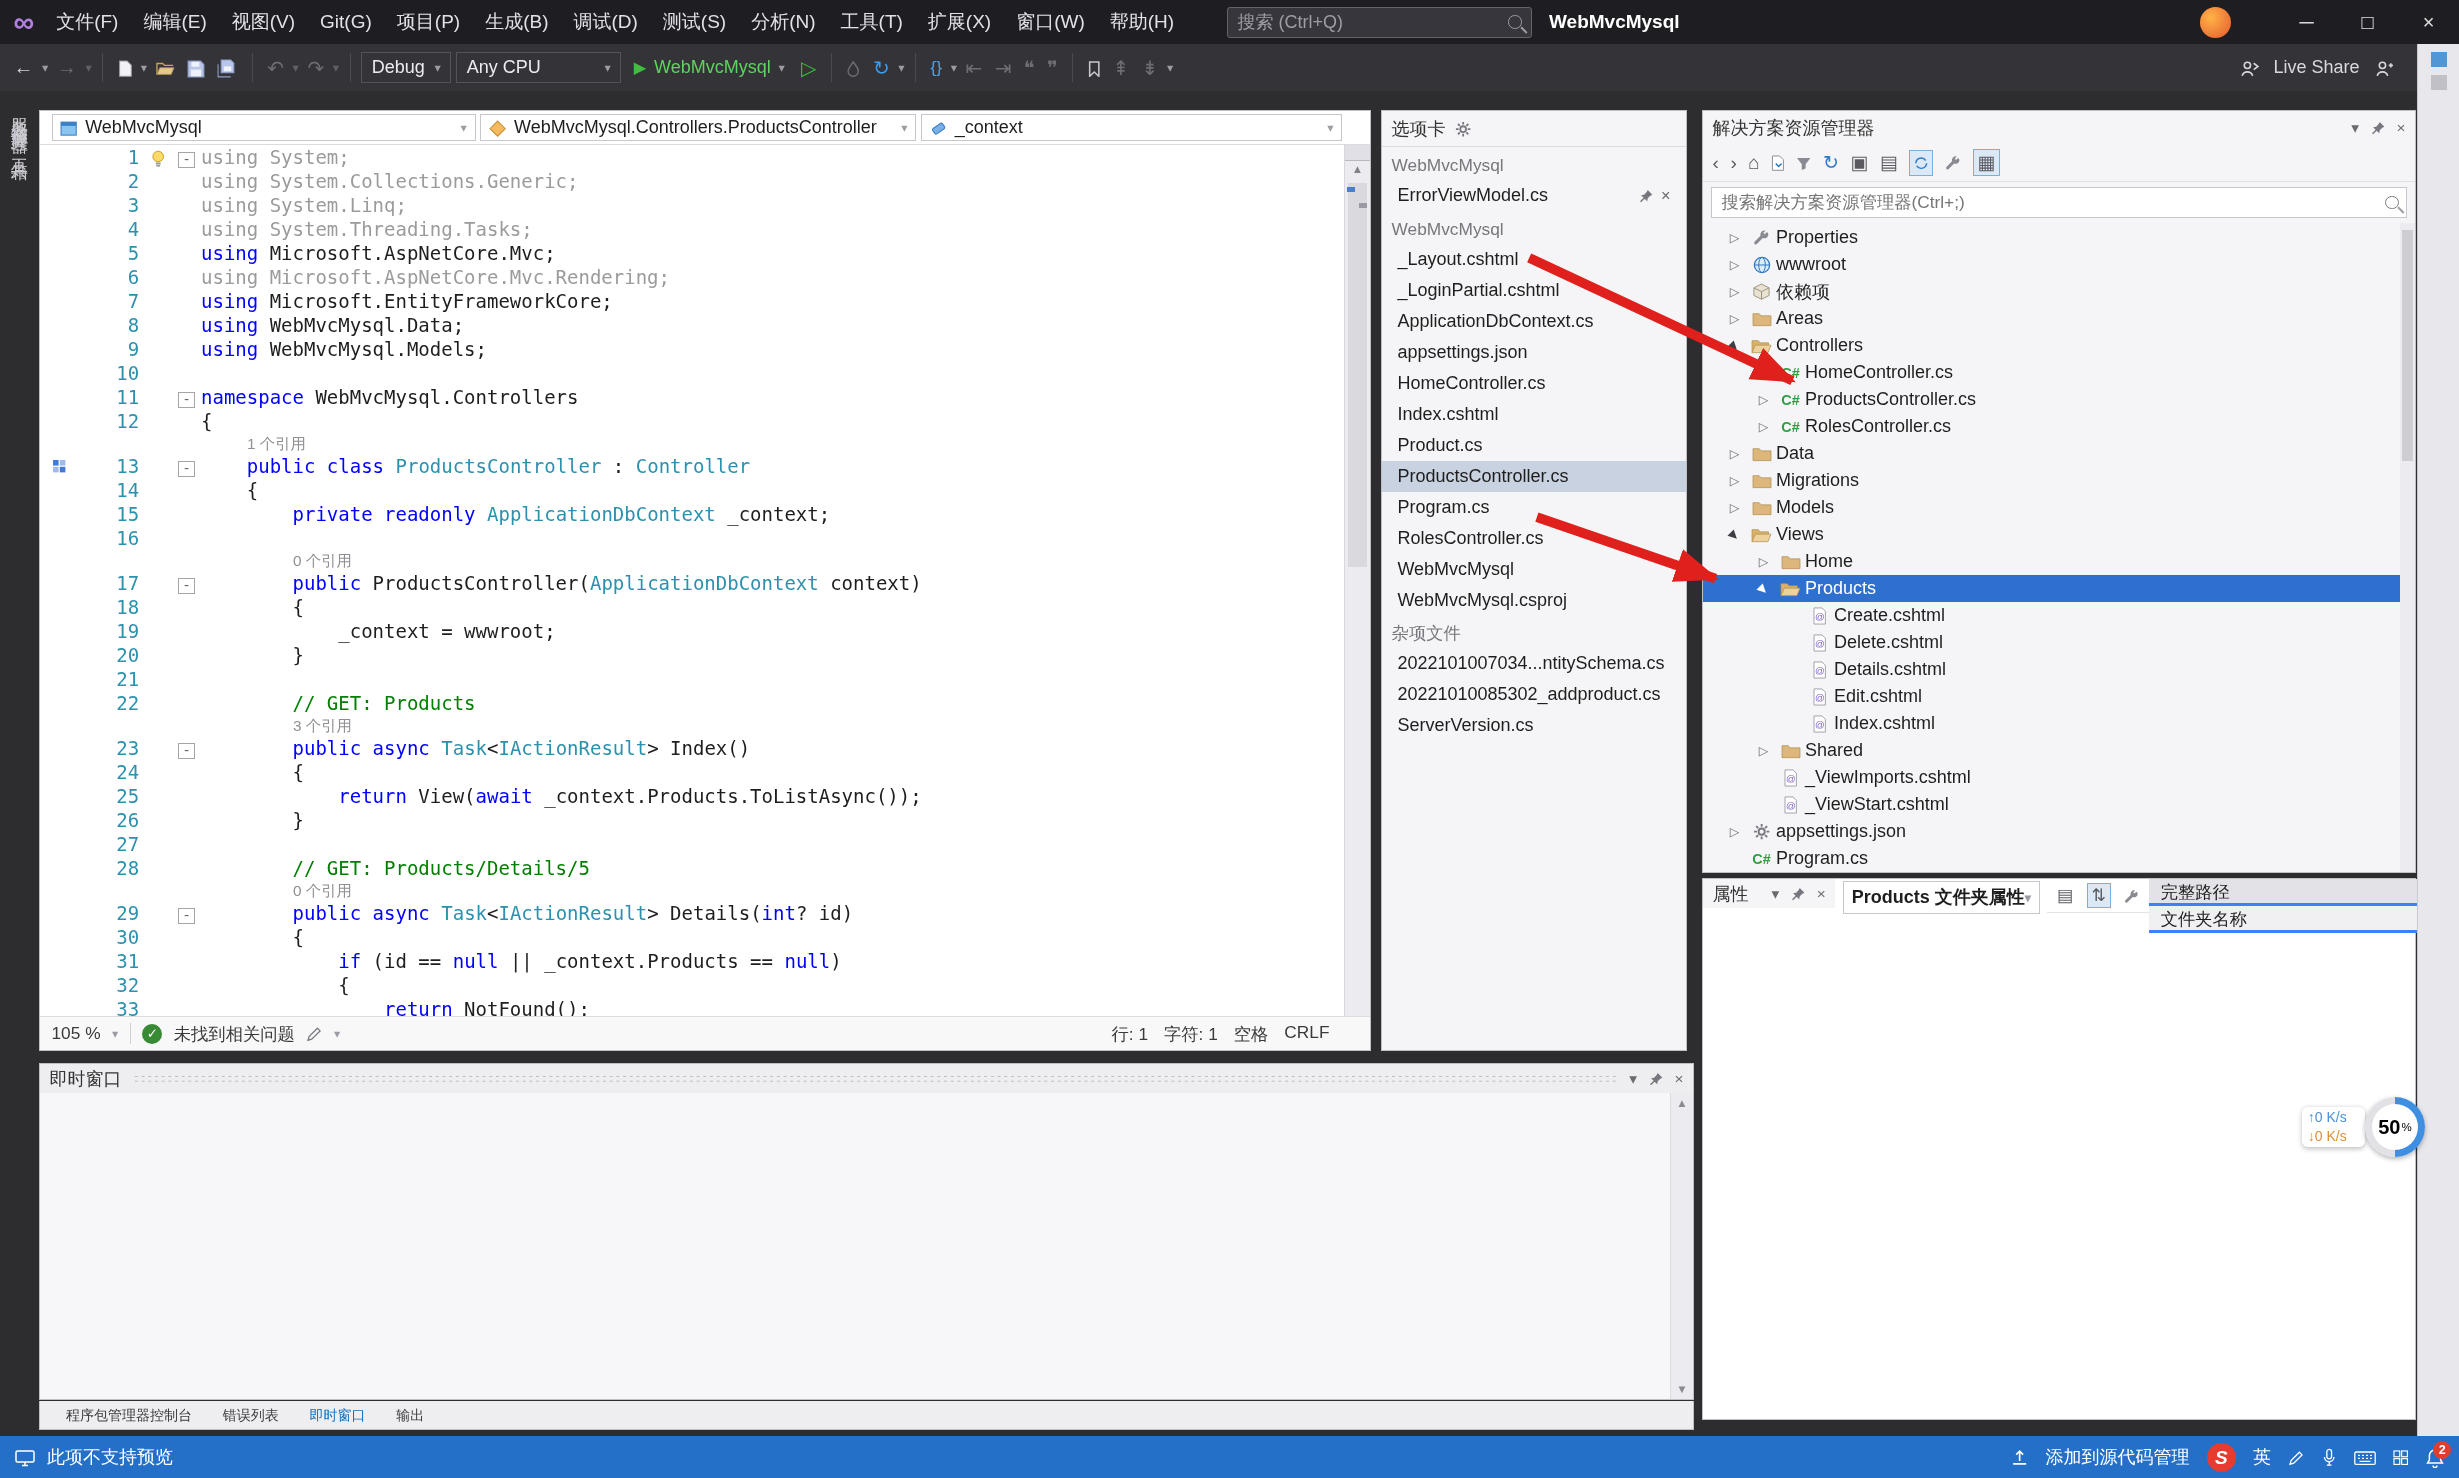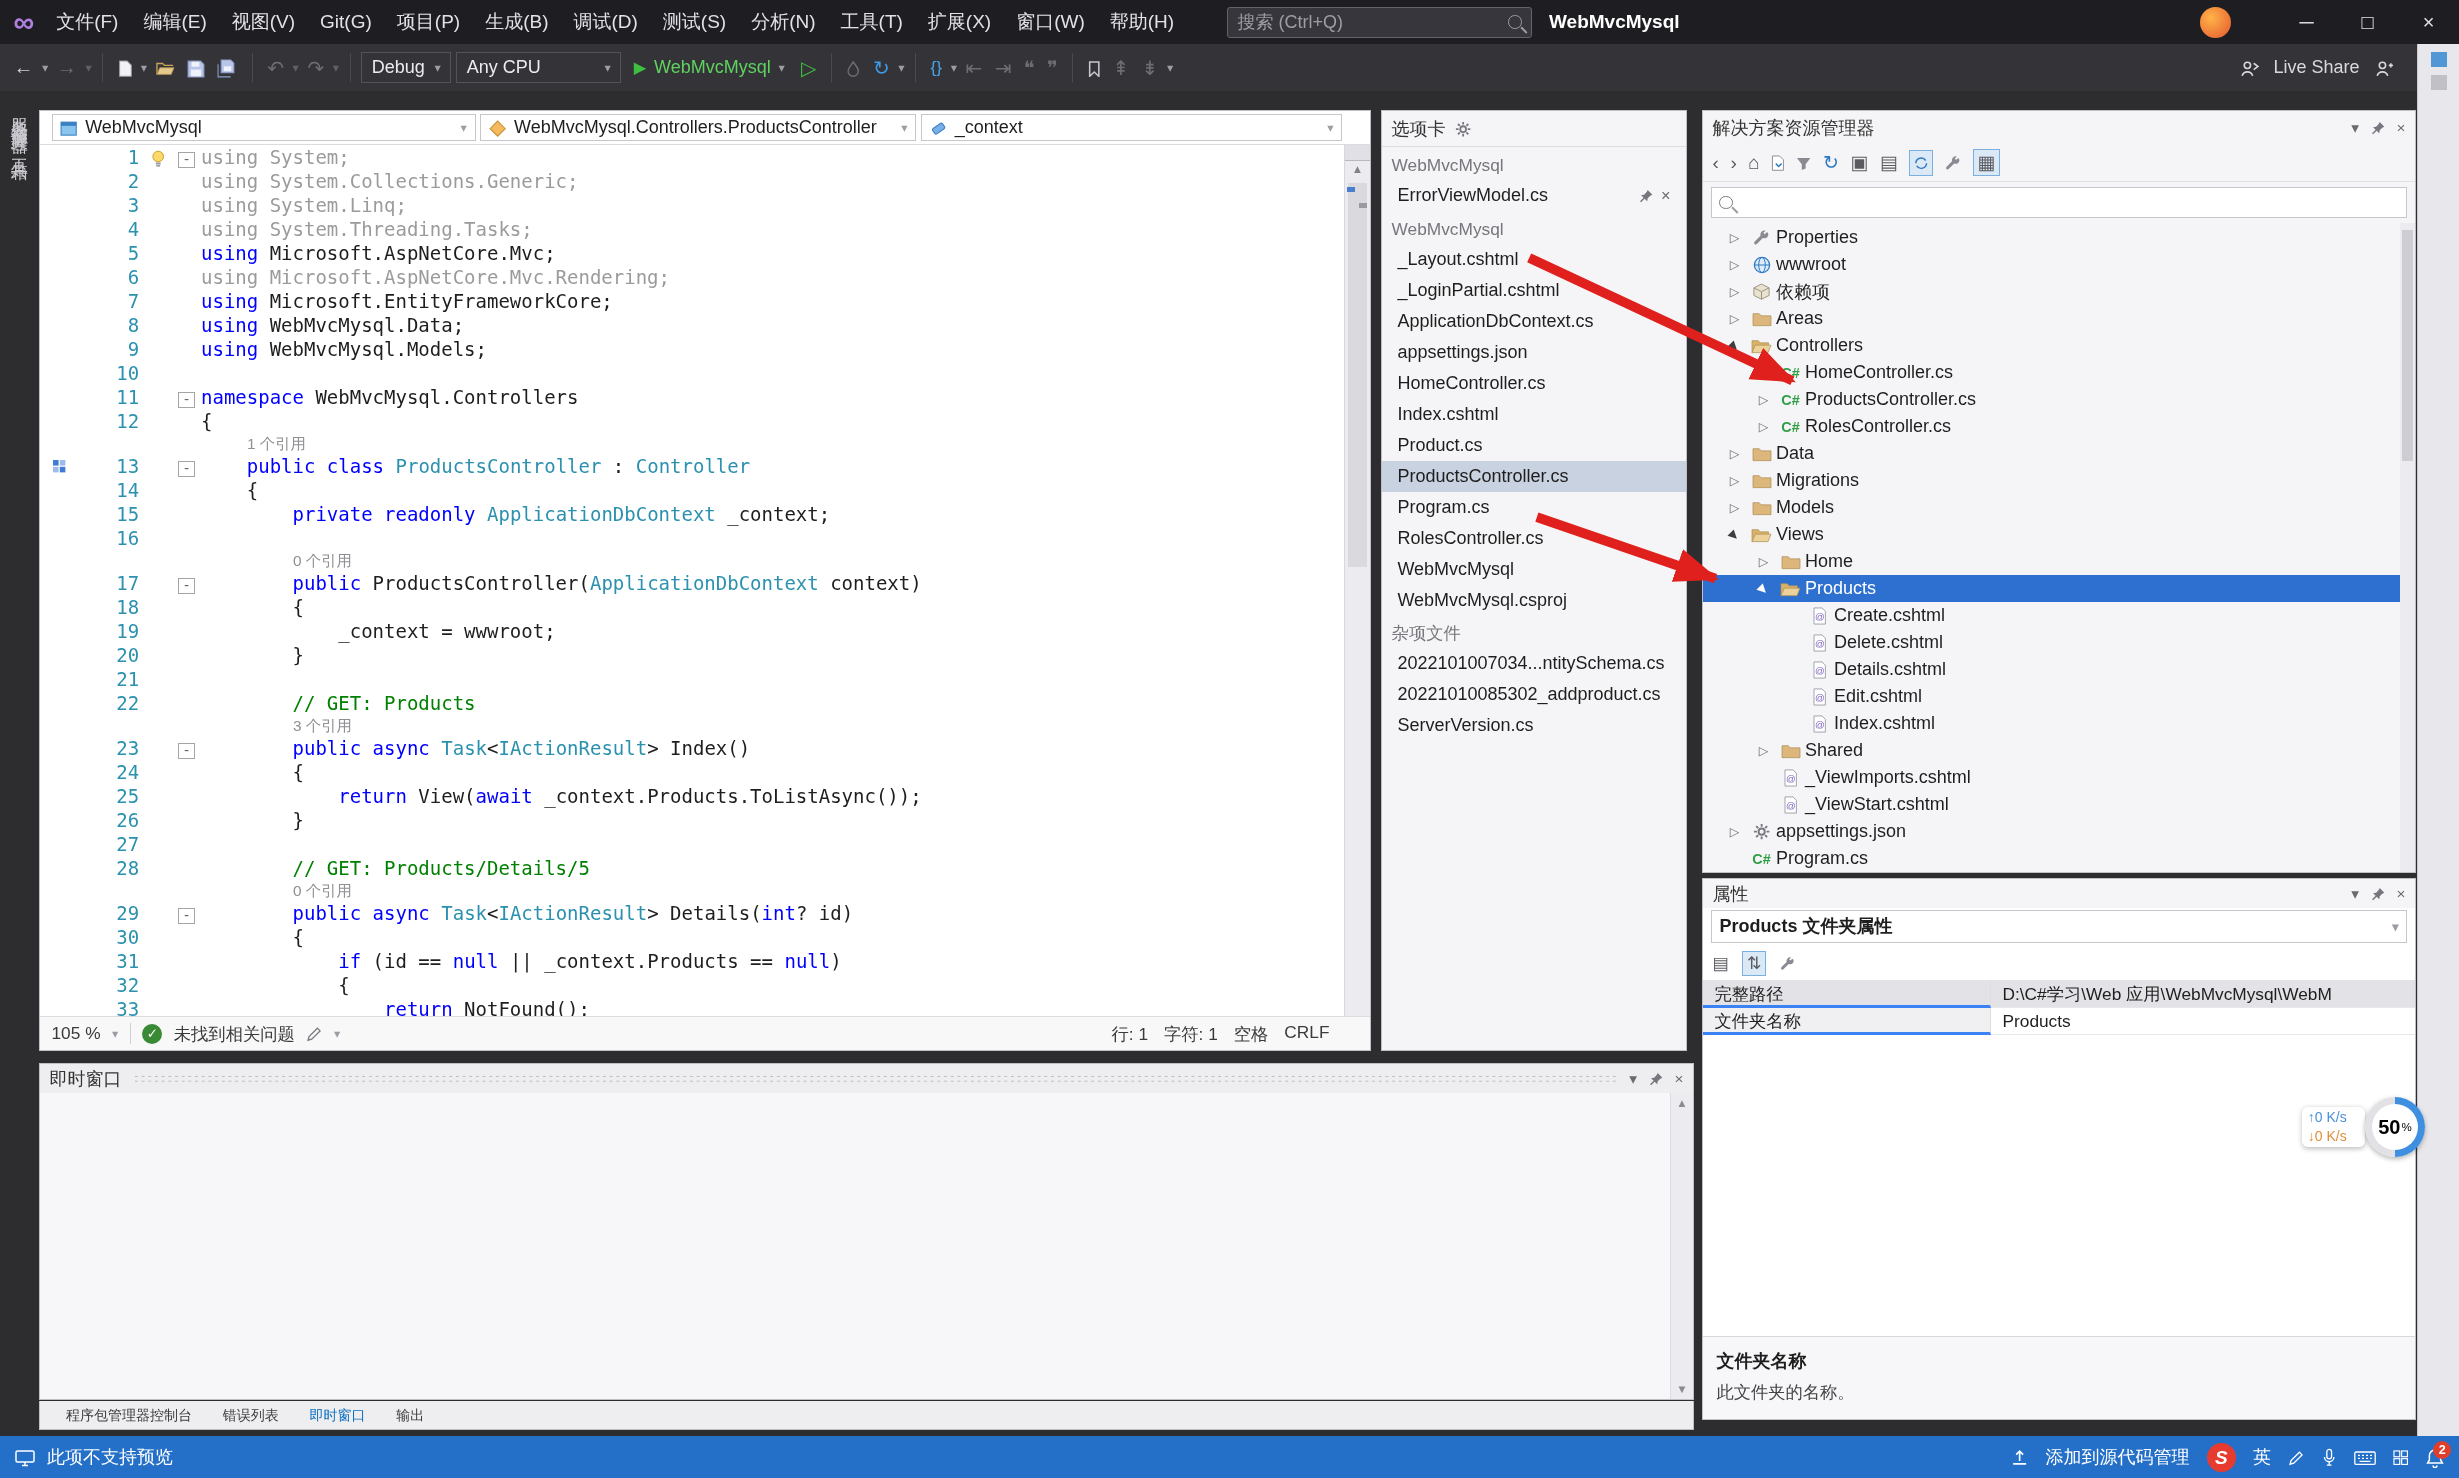--- a/index.html
+++ b/index.html
@@ -97,21 +97,21 @@
   .tree-row.sel{background:#2d70d0;color:#fff;}
   .tw-arrow{width:25px;text-align:center;color:#6e6e74;font-size:12.5px;flex:none;display:inline-block;}
   .tw-arrow.exp{transform:rotate(45deg);color:#3c3c42;font-size:11.5px;}
   .tree-row.sel .tw-arrow{color:#fff;}
   .tw-icon{width:29px;flex:none;display:flex;justify-content:center;align-items:center;}
   .cs-badge{color:#2f9e44;font-weight:700;font-size:14.4px;}
   .se-scroll{position:absolute;right:0;top:0;width:15.4px;bottom:0;background:#ececf0;}
   .se-thumb{position:absolute;right:1.9px;top:7.7px;width:11.5px;height:231px;background:#cdcdd3;}
   
   .props{position:absolute;left:1702px;top:878px;width:714px;height:542px;background:#fff;
-         border:1px solid #bfbfc4;box-sizing:border-box;display:flex;flex-direction:column;}
+         border:1px solid #bfbfc4;box-sizing:border-box;display:flex;}
   .pr-obj{margin:1.9px 7.7px 3.8px;height:31px;border:1px solid #c6c6cc;background:#fff;display:flex;align-items:center;
           padding:0 7.7px;font-size:18px;font-weight:700;color:#1e1e1e;flex:none;}
   .pr-obj .sp{flex:1;}
   .pr-tools{height:33px;display:flex;align-items:center;gap:13.4px;padding:0 9.6px;border-bottom:1px solid #e4e4e8;
             color:#5a5a60;font-size:17.3px;flex:none;}
   .pr-row{display:flex;height:27px;line-height:27px;font-size:17.3px;}
   .pr-row .k{width:288px;background:#f0f0f3;padding:0 11.5px;border-right:1px solid #ddd;border-bottom:3px solid #3b82f6;box-sizing:border-box;}
   .pr-row .v{flex:1;padding:0 11.5px;border-bottom:1px solid #e8e8ec;white-space:nowrap;overflow:hidden;}
   .pr-row.hl .k,.pr-row.hl .v{background:#e2e2e7;}
   .pr-space{flex:1;background:#fff;}
@@ -672,20 +672,21 @@
       <span class="se-tool">▤</span>
       <span class="se-tool pressed"><svg class="svg" viewBox="0 0 16 16" width="14.4" height="14.4">
             <path d="M2 8 a6 6 0 0 1 11-3 M14 8 a6 6 0 0 1-11 3" fill="none" stroke="#2e7ac4" stroke-width="1.6"></path>
           </svg></span>
       <span class="se-tool"><svg class="svg" viewBox="0 0 18 18" width="16.3" height="16.3">
             <path d="M16 5.5 a4.2 4.2 0 0 1-5.8 3.9 L4 15.6 a1.7 1.7 0 0 1-2.4-2.4 L7.8 7 A4.2 4.2 0 0 1 13 1.7 L10.8 4 12.2 5.4 14.5 3.2 A4.2 4.2 0 0 1 16 5.5 z" fill="#8a8a92"></path>
           </svg></span>
       <span class="se-tool pressed">▦</span>
     </div>
     <div class="se-search">
+      <input placeholder="搜索解决方案资源管理器(Ctrl+;)" style="">
       <span class="mag" style="border-color:#7a7a82;"></span>
     </div>
     <div class="se-tree" id="seTree">
       <div class="se-scroll">
           <div class="se-thumb"></div>
         </div>
     <div class="tree-row" style="padding-left: 19px;">
           <span class="tw-arrow">▷</span>
           <span class="tw-icon">
             <svg class="svg" viewBox="0 0 18 18" width="17.3" height="17.3">

